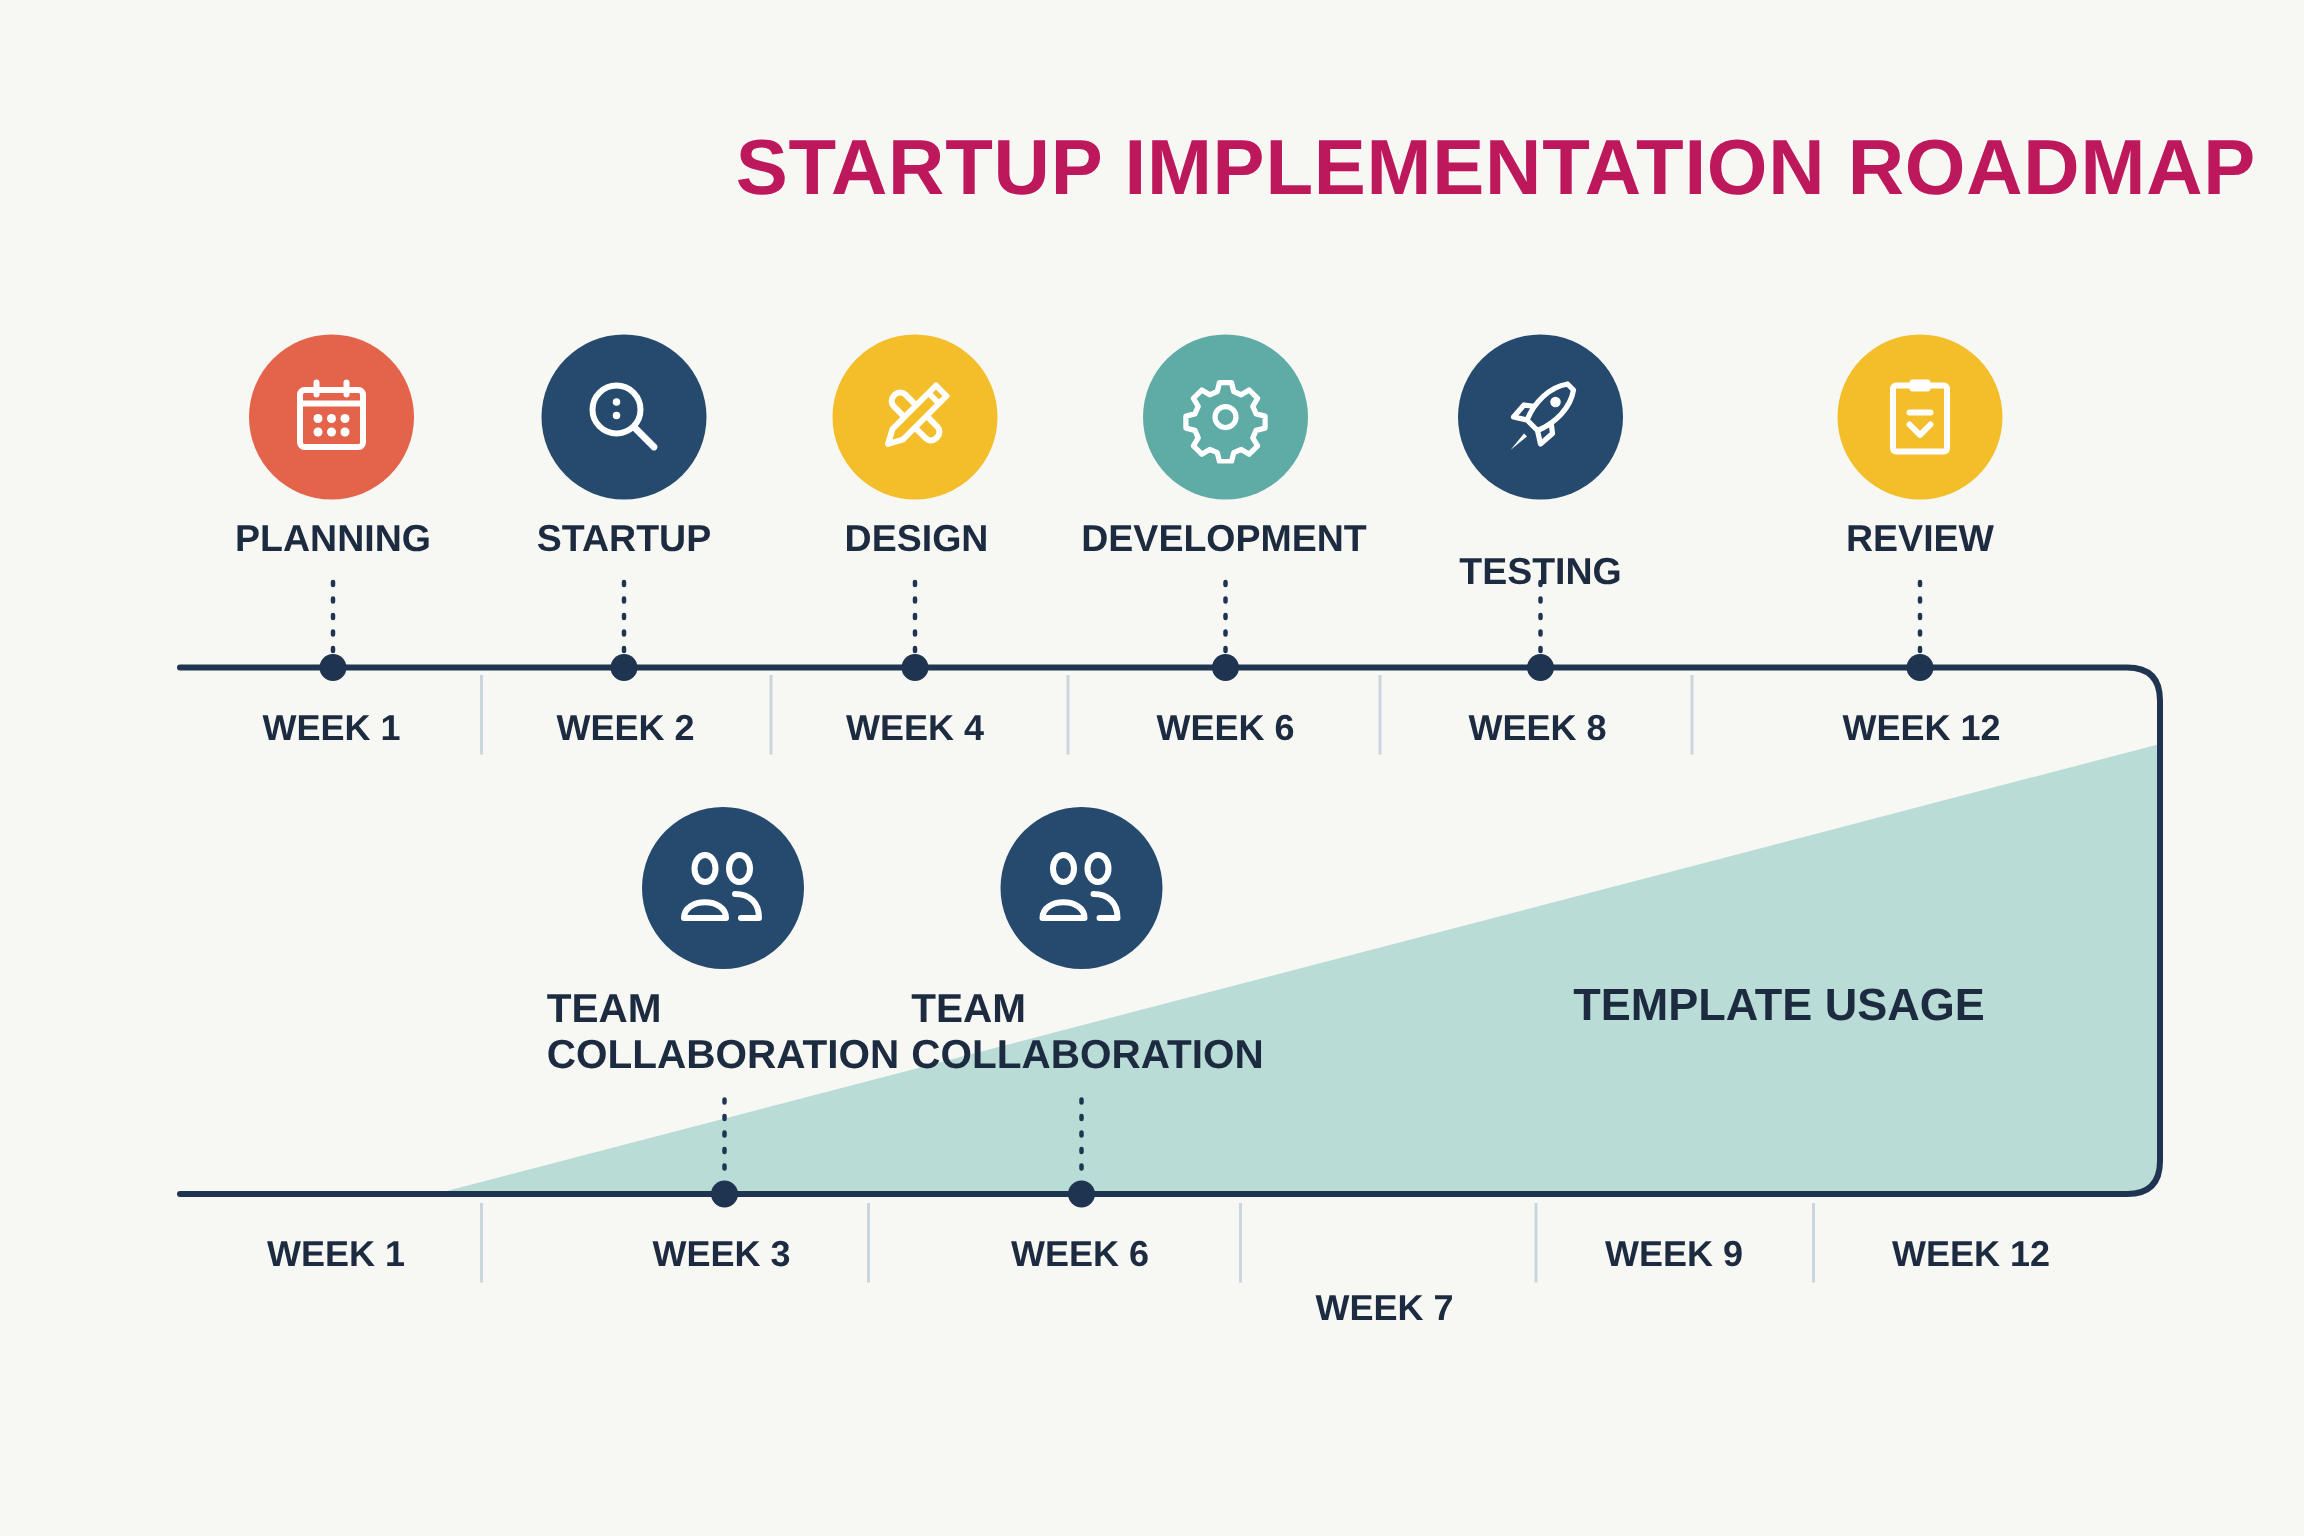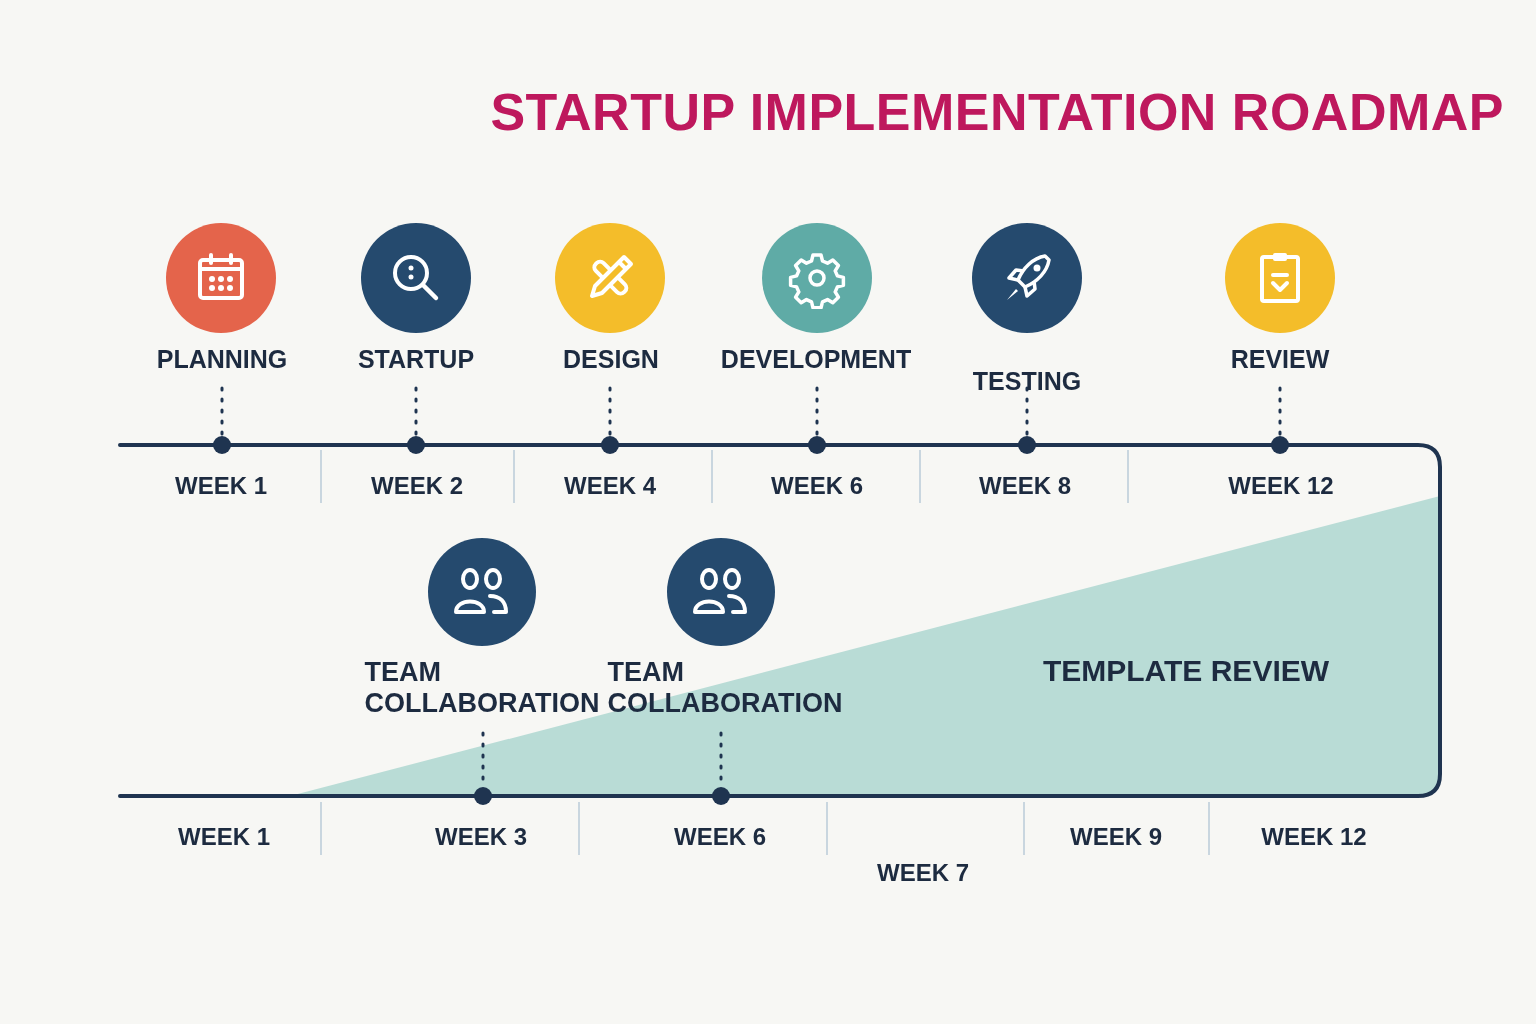--- a/index.html
+++ b/index.html
@@ -187,21 +187,21 @@
 <div class="label collab-label" style="left:482px;">
   <div>TEAM</div>
   <div>COLLABORATION</div>
 </div>
 <div class="label collab-label" style="left:725px;">
   <div>TEAM</div>
   <div>COLLABORATION</div>
 </div>
 
 <div class="usage-label">
-  <div>TEMPLATE REVIEW</div>
+  <div>TEMPLATE USAGE</div>
 </div>
 
 <div class="label week-label week-bot" style="left:224px;">WEEK 1</div>
 <div class="label week-label week-bot" style="left:481px;">WEEK 3</div>
 <div class="label week-label week-bot" style="left:720px;">WEEK 6</div>
 <div class="label week-label week-bot" style="left:923px;margin-top:36px;">WEEK 7</div>
 <div class="label week-label week-bot" style="left:1116px;">WEEK 9</div>
 <div class="label week-label week-bot" style="left:1314px;">WEEK 12</div>
 
 </body></html>

